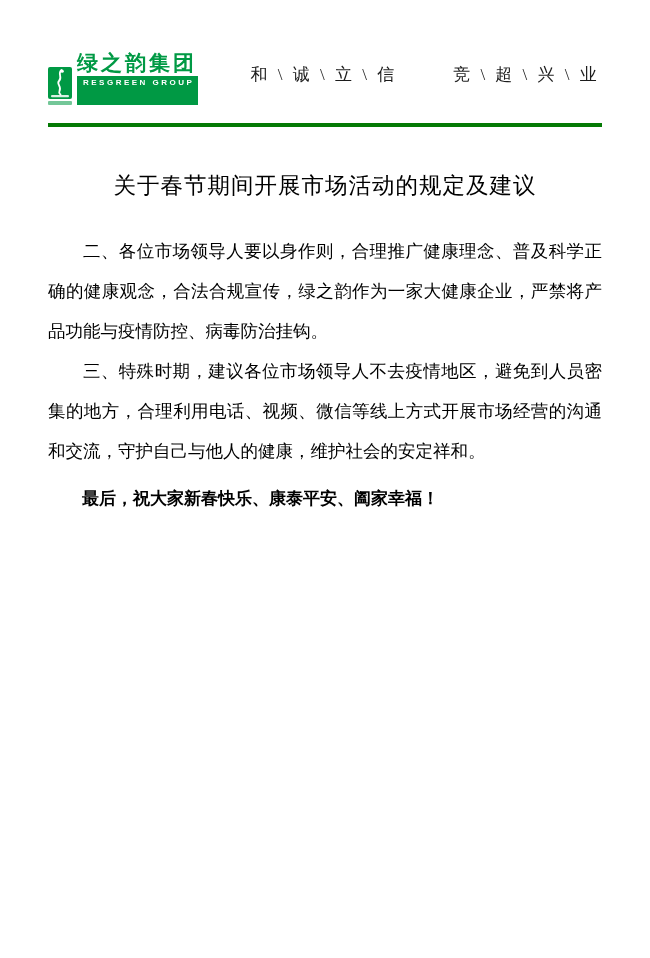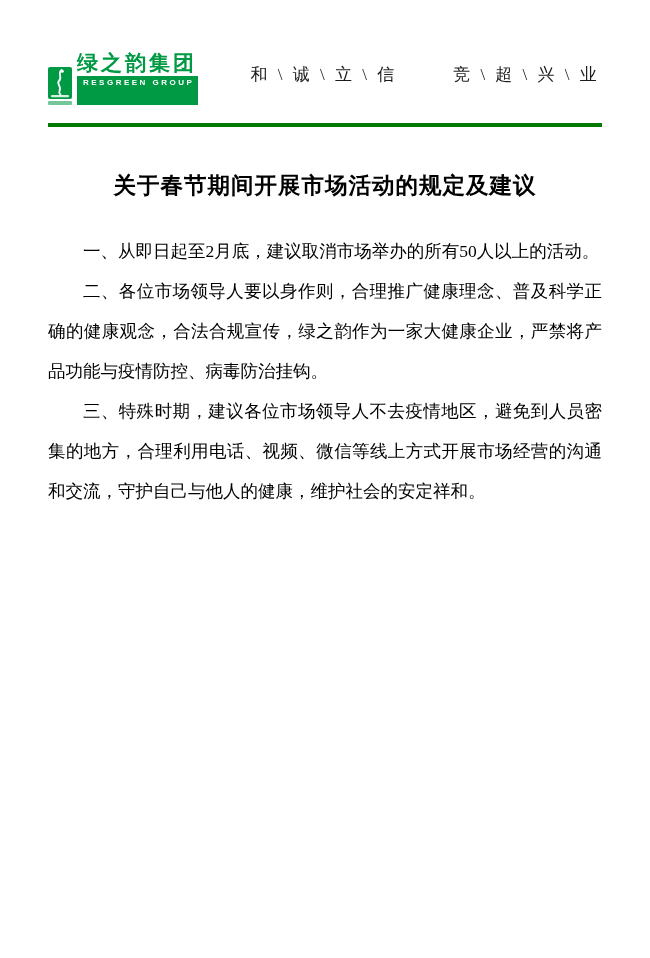--- a/index.html
+++ b/index.html
@@ -77,21 +77,21 @@
     margin-top: 18px;
     height: 4px;
     background: #047a04;
   }
 
   
   .doc-title {
     margin: 44px 0 0 0;
     text-align: center;
     font-family: "Liberation Sans", "DejaVu Sans", sans-serif;
-    font-weight: bold;
+    font-weight: normal;
     font-size: 22.5px;
     line-height: 30px;
     letter-spacing: 1px;
   }
   .salutation {
     margin-top: 58px;
     font-family: "Liberation Sans", "DejaVu Sans", sans-serif;
     font-weight: bold;
     font-size: 17px;
     line-height: 24px;
@@ -151,20 +151,20 @@
       <span>竞 \ 超 \ 兴 \ 业</span>
     </div>
   </div>
 
   <div class="divider"></div>
 
   <h1 class="doc-title">关于春节期间开展市场活动的规定及建议</h1>
 
 
   <div class="body-text">
-    <p>一、从即日起至2月底，建议取消市场举办的所有50人以上的活动。</p>
     <p>二、各位市场领导人要以身作则，合理推广健康理念、普及科学正确的健康观念，合法合规宣传，绿之韵作为一家大健康企业，严禁将产品功能与疫情防控、病毒防治挂钩。</p>
     <p>三、特殊时期，建议各位市场领导人不去疫情地区，避免到人员密集的地方，合理利用电话、视频、微信等线上方式开展市场经营的沟通和交流，守护自己与他人的健康，维护社会的安定祥和。</p>
   </div>
 
+  <p class="closing-line">最后，祝大家新春快乐、康泰平安、阖家幸福！</p>
 
 
 </div>
 
 </body></html>

